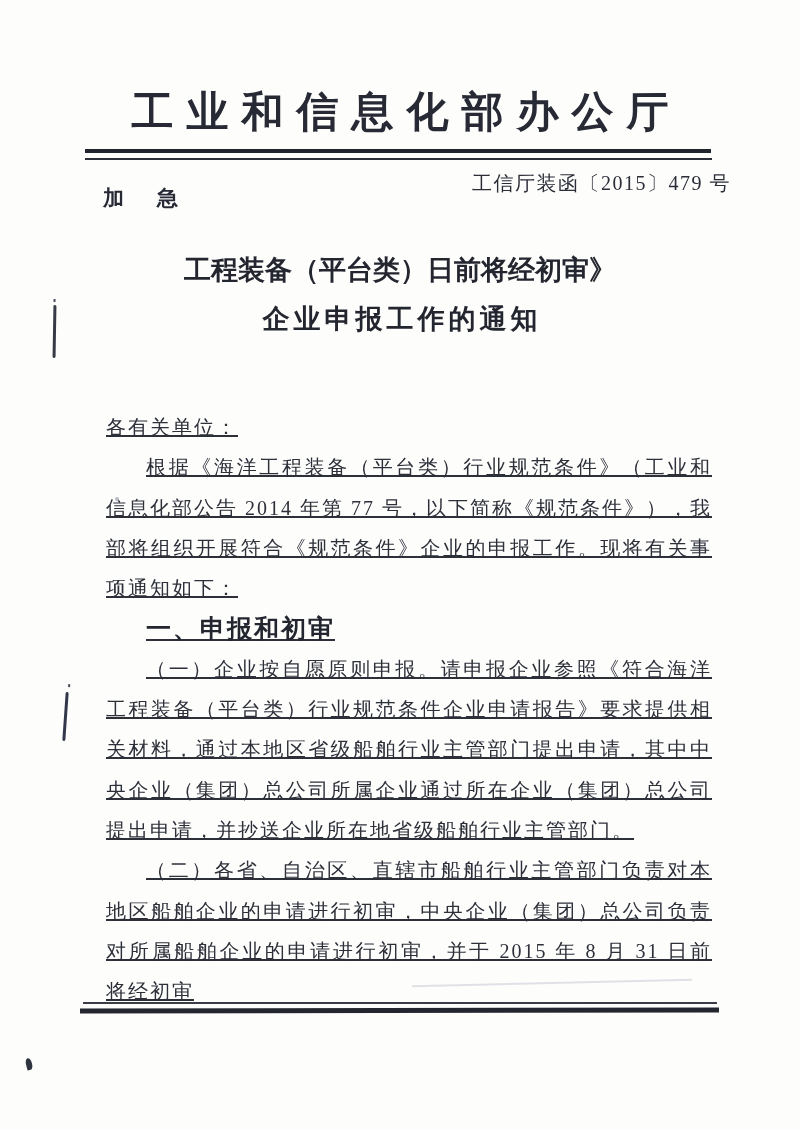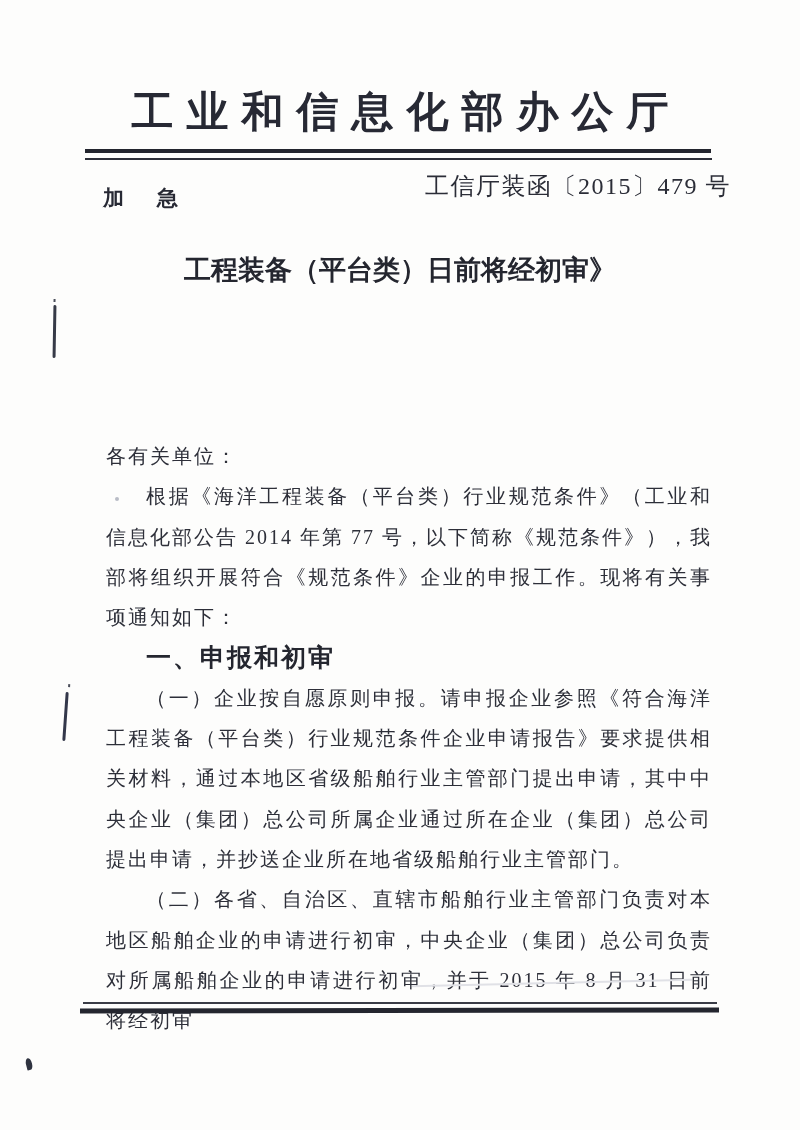--- a/index.html
+++ b/index.html
@@ -37,40 +37,41 @@
   
   .urgency {
     position: absolute; left: 103px; top: 184px;
     font-family: "Liberation Sans", "DejaVu Sans", sans-serif;
     font-size: 21px; font-weight: bold; color: #272934;
     letter-spacing: 6px; white-space: pre;
   }
   .doc-number {
     position: absolute; right: 69px; top: 170px;
     font-family: "Liberation Serif", "DejaVu Serif", serif;
-    font-size: 24px; color: #2b2d37; letter-spacing: 1.5px;
+    font-size: 20px; color: #2b2d37; letter-spacing: 1.5px;
     white-space: pre;
   }
   
   .doc-title {
     position: absolute; top: 246px; left: 0; width: 800px;
     text-align: center;
     font-family: "Liberation Serif", "DejaVu Serif", serif;
     font-size: 27px; font-weight: bold; color: #24262f;
     line-height: 49px;
   }
   .doc-title .t-line3 { letter-spacing: 4px; text-indent: 4px; }
   
   .body-block {
-    position: absolute; top: 436px; left: 106px; width: 606px;
+    position: absolute; top: 407px; left: 106px; width: 606px;
     font-family: "Liberation Serif", "DejaVu Serif", serif;
     font-size: 20px; color: #2d2f39;
     letter-spacing: 2px;
     line-height: 40.3px;
     text-align: justify;
+    text-decoration: underline;
   }
   .body-block p { text-align: justify; }
   .indent { text-indent: 40px; }
   .section-heading {
     font-family: "Liberation Sans", "DejaVu Sans", sans-serif;
     font-weight: bold;
     font-size: 25px;
     color: #24262f;
     text-indent: 40px;
     letter-spacing: 2px;
@@ -128,20 +129,21 @@
   <div class="letterhead">工业和信息化部办公厅</div>
 
   <div class="rule-top-thick"></div>
   <div class="rule-top-thin"></div>
 
   <div class="urgency">加　急</div>
   <div class="doc-number">工信厅装函〔2015〕479 号</div>
 
   <div class="doc-title">
     <div class="t-line2">工程装备（平台类）日前将经初审》</div>
+    <div class="t-line3">企业申报工作的通知</div>
   </div>
 
   <div class="body-block">
     <p class="salutation">各有关单位：</p>
     <p class="indent">根据《海洋工程装备（平台类）行业规范条件》（工业和信息化部公告 2014 年第 77 号，以下简称《规范条件》），我部将组织开展符合《规范条件》企业的申报工作。现将有关事项通知如下：</p>
     <p class="section-heading">一、申报和初审</p>
     <p class="indent">（一）企业按自愿原则申报。请申报企业参照《符合海洋工程装备（平台类）行业规范条件企业申请报告》要求提供相关材料，通过本地区省级船舶行业主管部门提出申请，其中中央企业（集团）总公司所属企业通过所在企业（集团）总公司提出申请，并抄送企业所在地省级船舶行业主管部门。</p>
     <p class="indent">（二）各省、自治区、直辖市船舶行业主管部门负责对本地区船舶企业的申请进行初审，中央企业（集团）总公司负责对所属船舶企业的申请进行初审，并于 2015 年 8 月 31 日前将经初审</p>
   </div>
 

